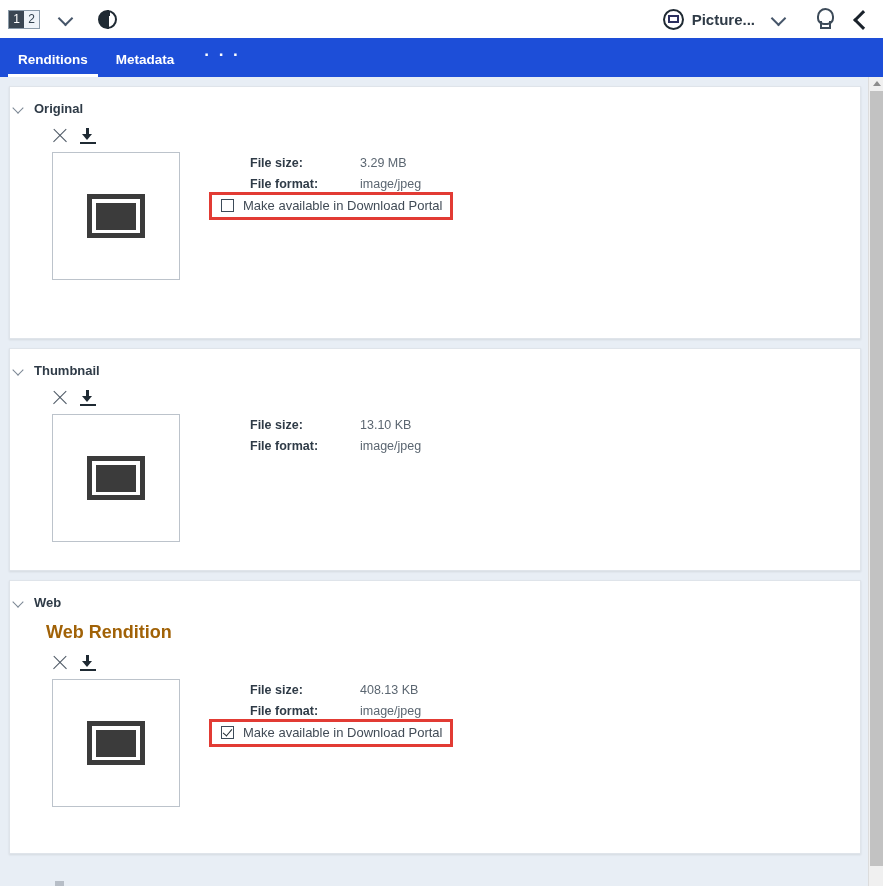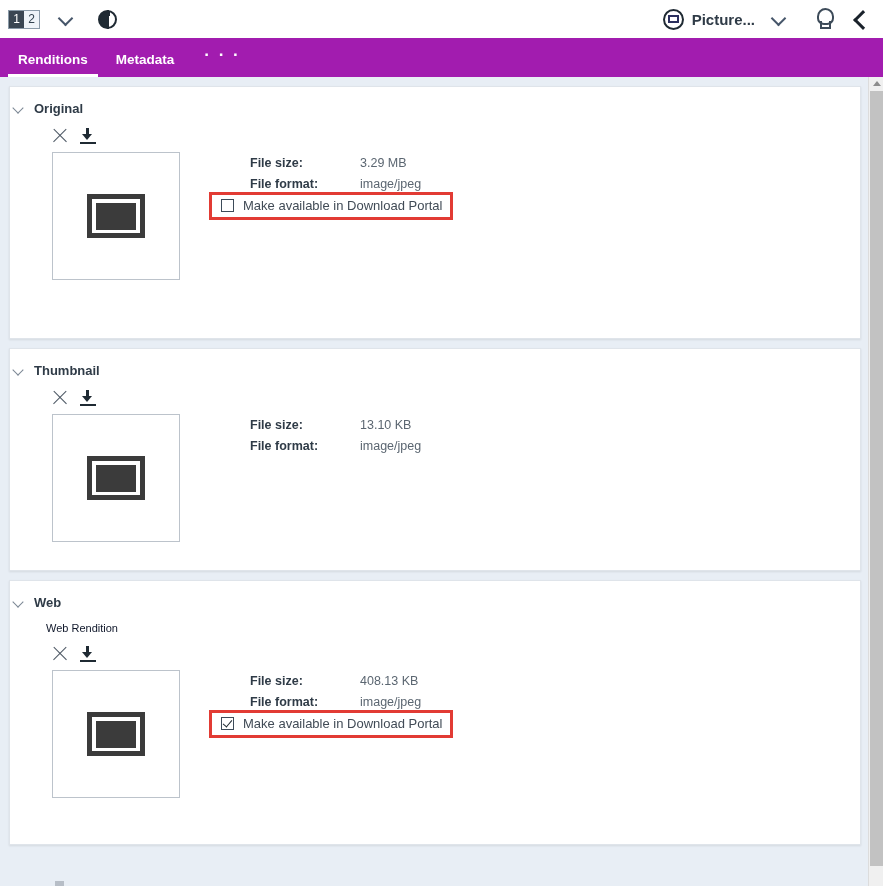--- a/index.html
+++ b/index.html
@@ -86,21 +86,21 @@
     content:""; position:absolute; left: 5px; top: 6px;
     width: 11px; height: 11px;
     border-left: 3px solid #1a222b; border-bottom: 3px solid #1a222b;
     transform: rotate(45deg);
   }
 
   
   .tabbar {
     position: absolute; top: 38px; left: 0;
     width: 883px; height: 39px;
-    background: #a21caf;
+    background: #1d4ed8;
     display: flex; align-items: flex-end;
   }
   .tab {
     color: #ffffff; font-size: 13.5px; font-weight: bold;
     padding: 0 10px 10px 10px;
     margin-left: 8px;
     position: relative;
     cursor: pointer;
   }
   .tab.active::after {
@@ -138,21 +138,21 @@
   }
   .caret::after {
     content:""; position:absolute; left: 2px; top: 2px;
     width: 7px; height: 7px;
     border-right: 1.6px solid #7b8794; border-bottom: 1.6px solid #7b8794;
     transform: rotate(45deg);
   }
   .caret.collapsed::after { transform: rotate(-45deg); left: 1px; top: 3px; }
   .sec-title { font-size: 13px; font-weight: bold; color: #2f3b47; }
   .sub-title {
-    font-size: 11px; font-weight: normal; color: #0f172a;
+    font-size: 18px; font-weight: bold; color: #a16207;
     padding: 12px 0 0 36px;
   }
 
   .icon-row { display: flex; align-items: center; gap: 12px; padding: 12px 0 0 42px; }
   .x-icon { width: 16px; height: 16px; position: relative; cursor: pointer; }
   .x-icon::before, .x-icon::after {
     content:""; position:absolute; left: -1px; top: 7px;
     width: 18px; height: 1.4px; background: #4a5561;
   }
   .x-icon::before { transform: rotate(45deg); }

